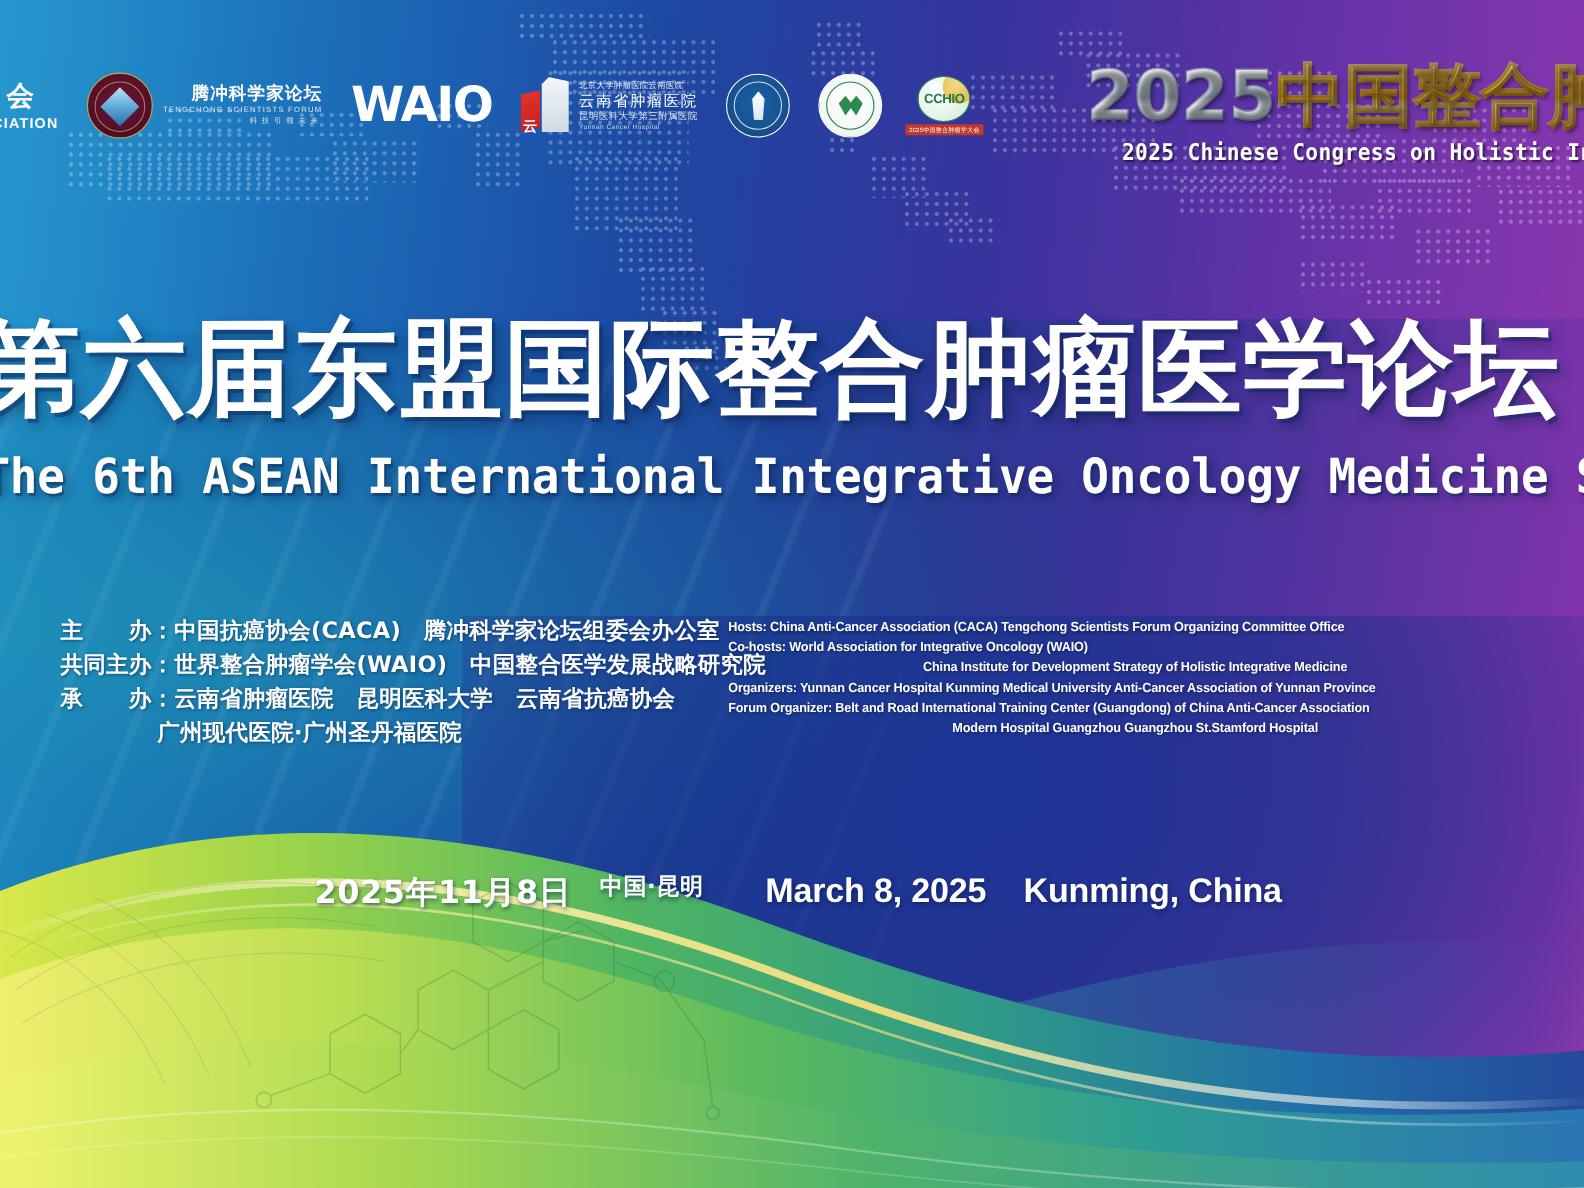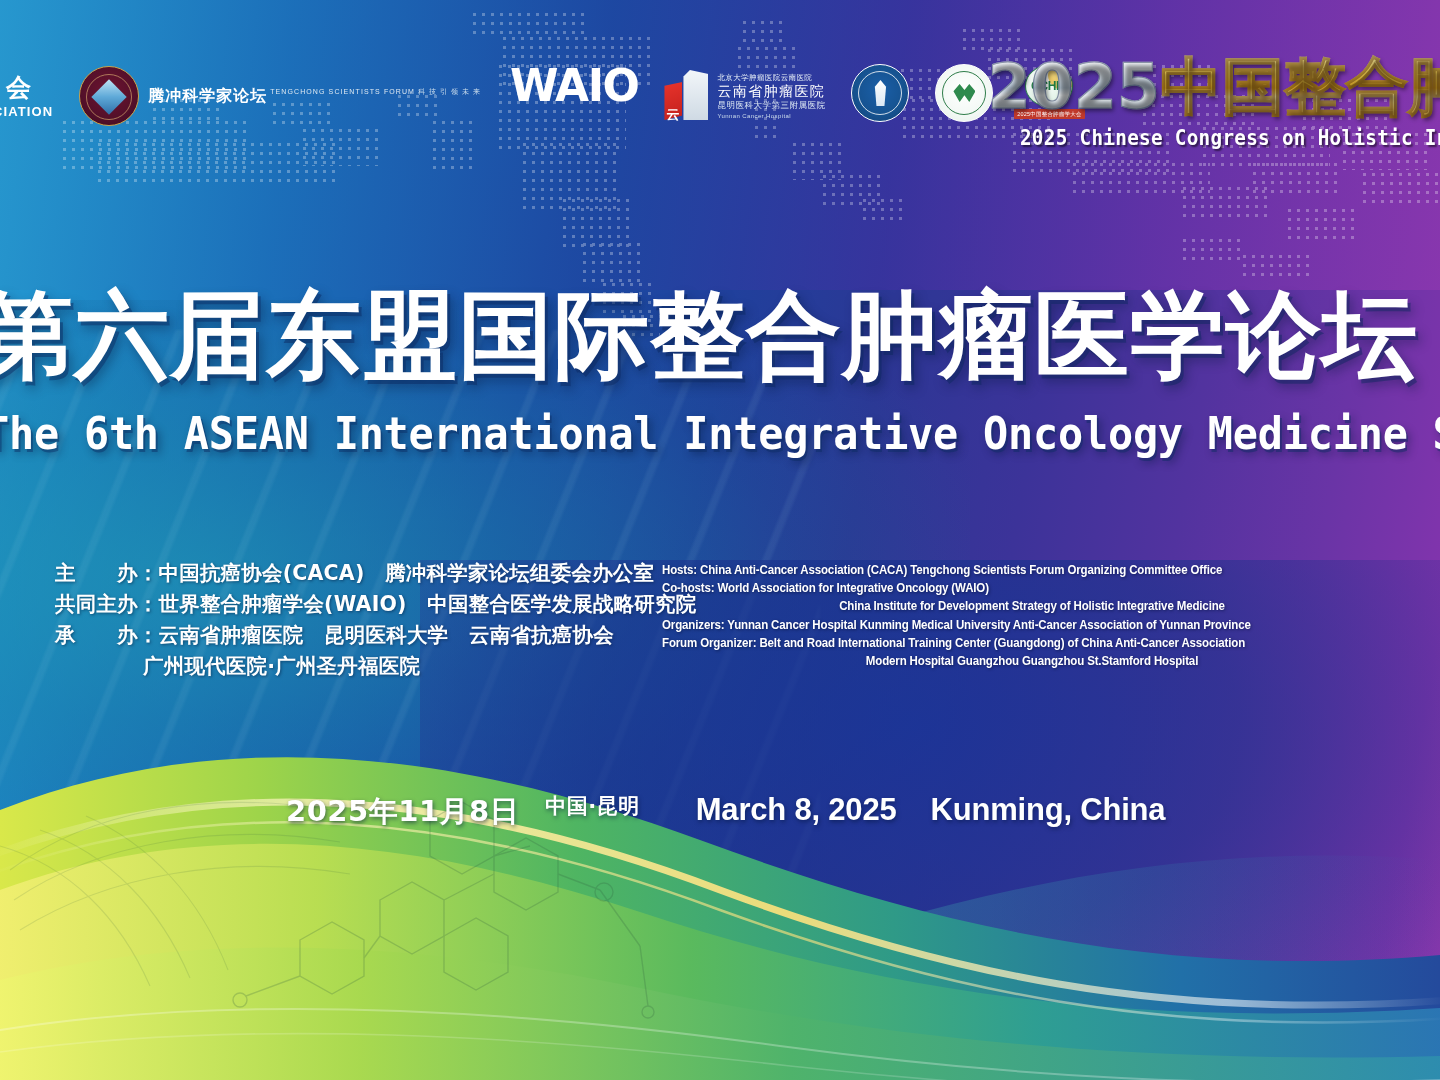--- a/index.html
+++ b/index.html
@@ -130,21 +130,21 @@
   
   .logo-bar {
     position: absolute;
     left: -28px; top: 62px;
     height: 68px;
     display: flex;
     align-items: center;
     gap: 26px;
     z-index: 20;
   }
-  .logo { position: relative; height: 64px; display: flex; align-items: flex-start; }
+  .logo { position: relative; height: 64px; display: flex; align-items: center; }
 
   .caca-logo { display:flex; align-items:center; gap:6px; }
   .caca-cn {
     color: #ffffff; font-size: 25px; font-weight: 700;
     letter-spacing: 9px; line-height: 1;
   }
   .caca-en {
     color: #ffffff; font-size: 13px; font-weight: 700;
     letter-spacing: 1.1px; line-height: 1;
   }
@@ -165,21 +165,21 @@
     width: 25px; height: 25px;
     background: linear-gradient(135deg,#bfe3f5 0%,#5ea9d8 50%,#2f6fa8 100%);
   }
   .tcsf-badge::after {
     content: "";
     position: absolute; left: 50%; top: 52%;
     transform: translate(-50%,-50%);
     width: 44px; height: 44px; border-radius: 50%;
     border: 1px solid rgba(230,190,120,0.6);
   }
-  .tcsf-txt { display: flex; flex-direction: row; gap: 3px; text-align: right; }
+  .tcsf-txt { display: flex; flex-direction: column; gap: 3px; text-align: right; }
   .tcsf-cn { color:#fff; font-size:16px; font-weight:700; letter-spacing:1px; line-height:1; }
   .tcsf-en { color:#dfe9f2; font-size:7px; letter-spacing:1.1px; line-height:1; }
   .tcsf-sub { color:#cfe0ee; font-size:7px; letter-spacing:4px; line-height:1; }
 
   .waio-mark {
     color: #ffffff;
     font-size: 44px; font-weight: 800;
     letter-spacing: -1.5px;
     line-height: 1;
     font-family: "DejaVu Sans", sans-serif;

